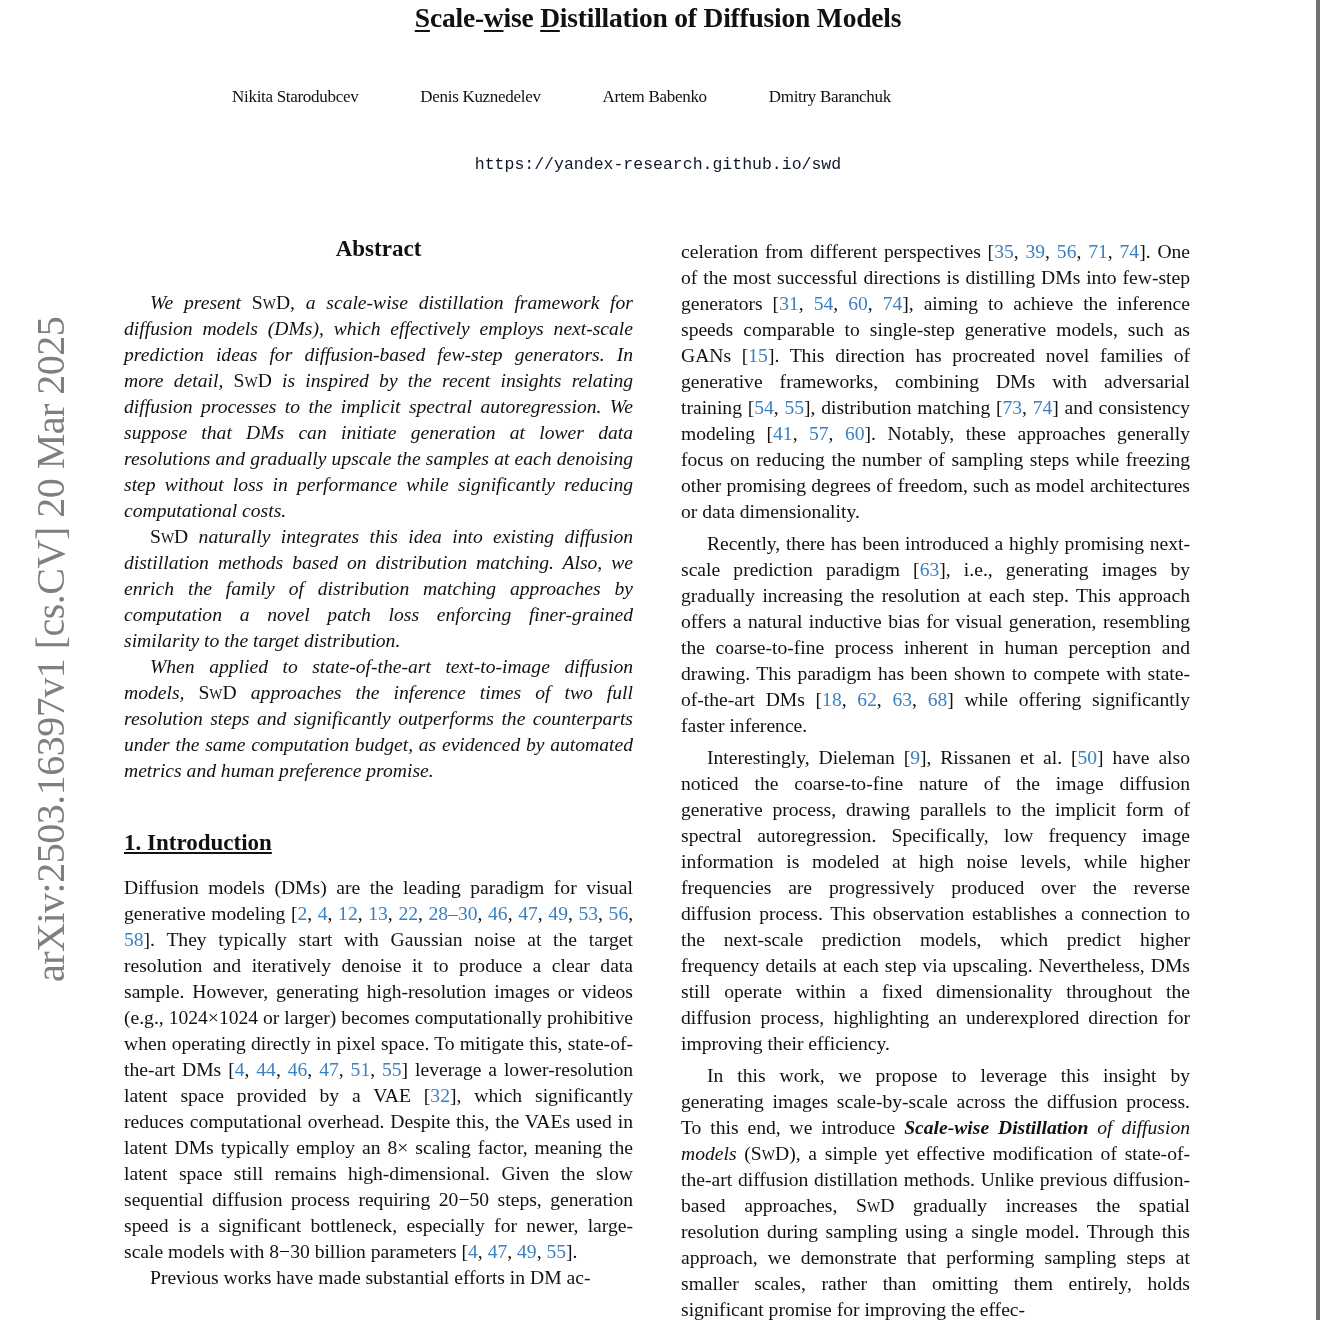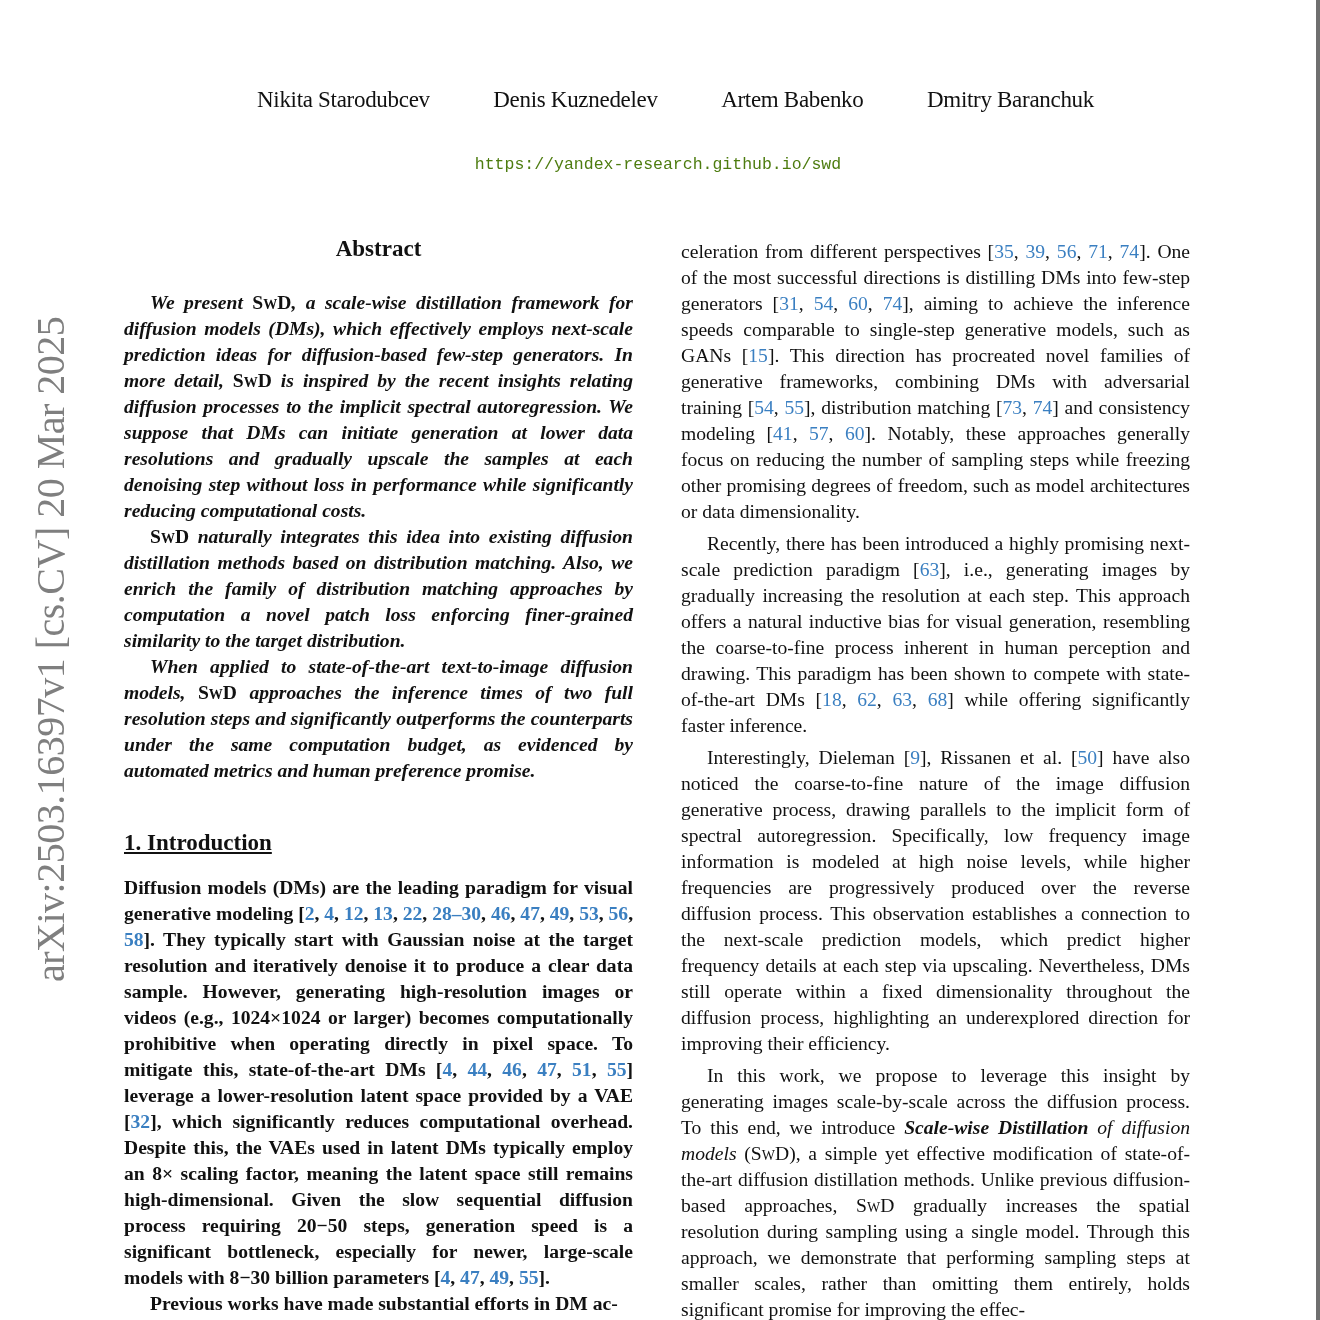--- a/index.html
+++ b/index.html
@@ -11,39 +11,39 @@
   .page { position: absolute; left: 0; top: 0; width: 1316px; height: 1320px; background: #fff; }
   .scrollbar { position: absolute; left: 1316px; top: 0; width: 4px; height: 1320px; background: #6f6f6f; }
 
   .title {
     position: absolute; left: 0; width: 1316px; top: 2px; text-align: center;
     font-weight: bold; font-size: 27.5px; letter-spacing: -0.2px;
   }
   .title .ul { text-decoration: underline; text-underline-offset: 3px; text-decoration-thickness: 2px; }
 
   .authors {
-    position: absolute; top: 87px; left: 0; width: 1123px; text-align: right;
-    font-size: 23px; letter-spacing: -0.3px;
+    position: absolute; top: 87px; left: 0; width: 1123px; text-align: center;
+    font-size: 17px; letter-spacing: -0.3px;
   }
   .authors span { display: inline-block; margin: 0 29px; }
   .affil { position: absolute; top: 117px; left: 0; width: 1316px; text-align: center; font-size: 23px; letter-spacing: -0.3px; }
   .url {
     position: absolute; top: 155px; left: 0; width: 1316px; text-align: center;
-    font-family: "Liberation Mono", "DejaVu Sans Mono", monospace; font-size: 16.5px; color: #4d7c0f;
+    font-family: "Liberation Mono", "DejaVu Sans Mono", monospace; font-size: 16.5px; color: #0f172a;
   }
 
   .arxiv {
     position: absolute; left: 27px; top: 982px;
     transform-origin: 0 0; transform: rotate(-90deg);
     font-size: 40px; color: #7f7f7f; white-space: nowrap; letter-spacing: -0.5px;
   }
 
   .col { position: absolute; width: 509px; font-size: 19.6px; line-height: 26px; text-align: justify; hyphens: manual; }
   .col p { margin: 0; }
-  .col-left { left: 124px; font-weight: bold; }
+  .col-left { left: 124px; }
   .col-right { left: 681px; top: 239px; }
 
   .abstract-head { position: absolute; left: 124px; width: 509px; top: 236px; text-align: center; font-weight: bold; font-size: 23px; }
   .abstract { top: 290px; font-style: italic; }
   .abstract p { text-indent: 26px; }
   .abstract .sc { font-style: normal; }
 
   .intro-head { position: absolute; left: 124px; top: 830px; font-weight: bold; font-size: 23px; text-decoration: underline; }
   .intro { top: 875px; }
   .intro p.ind, .col-right p.ind { text-indent: 26px; }
@@ -52,20 +52,21 @@
   .cite { color: #3a7fc1; }
   .it { font-style: italic; }
   .bi { font-style: italic; font-weight: bold; }
   .sc { font-variant: small-caps; }
 </style>
 </head>
 <body>
 
 <div class="page">
 
+  <div class="title" id="title"><span class="ul">S</span><span>cale-</span><span class="ul">w</span><span>ise </span><span class="ul">D</span><span>istillation of Diffusion Models</span></div>
 
   <div class="authors">
     <span>Nikita Starodubcev</span>
     <span>Denis Kuznedelev</span>
     <span>Artem Babenko</span>
     <span>Dmitry Baranchuk</span>
   </div>
   <div class="url">https://yandex-research.github.io/swd</div>
 
   <div class="arxiv">arXiv:2503.16397v1  [cs.CV]  20 Mar 2025</div>

